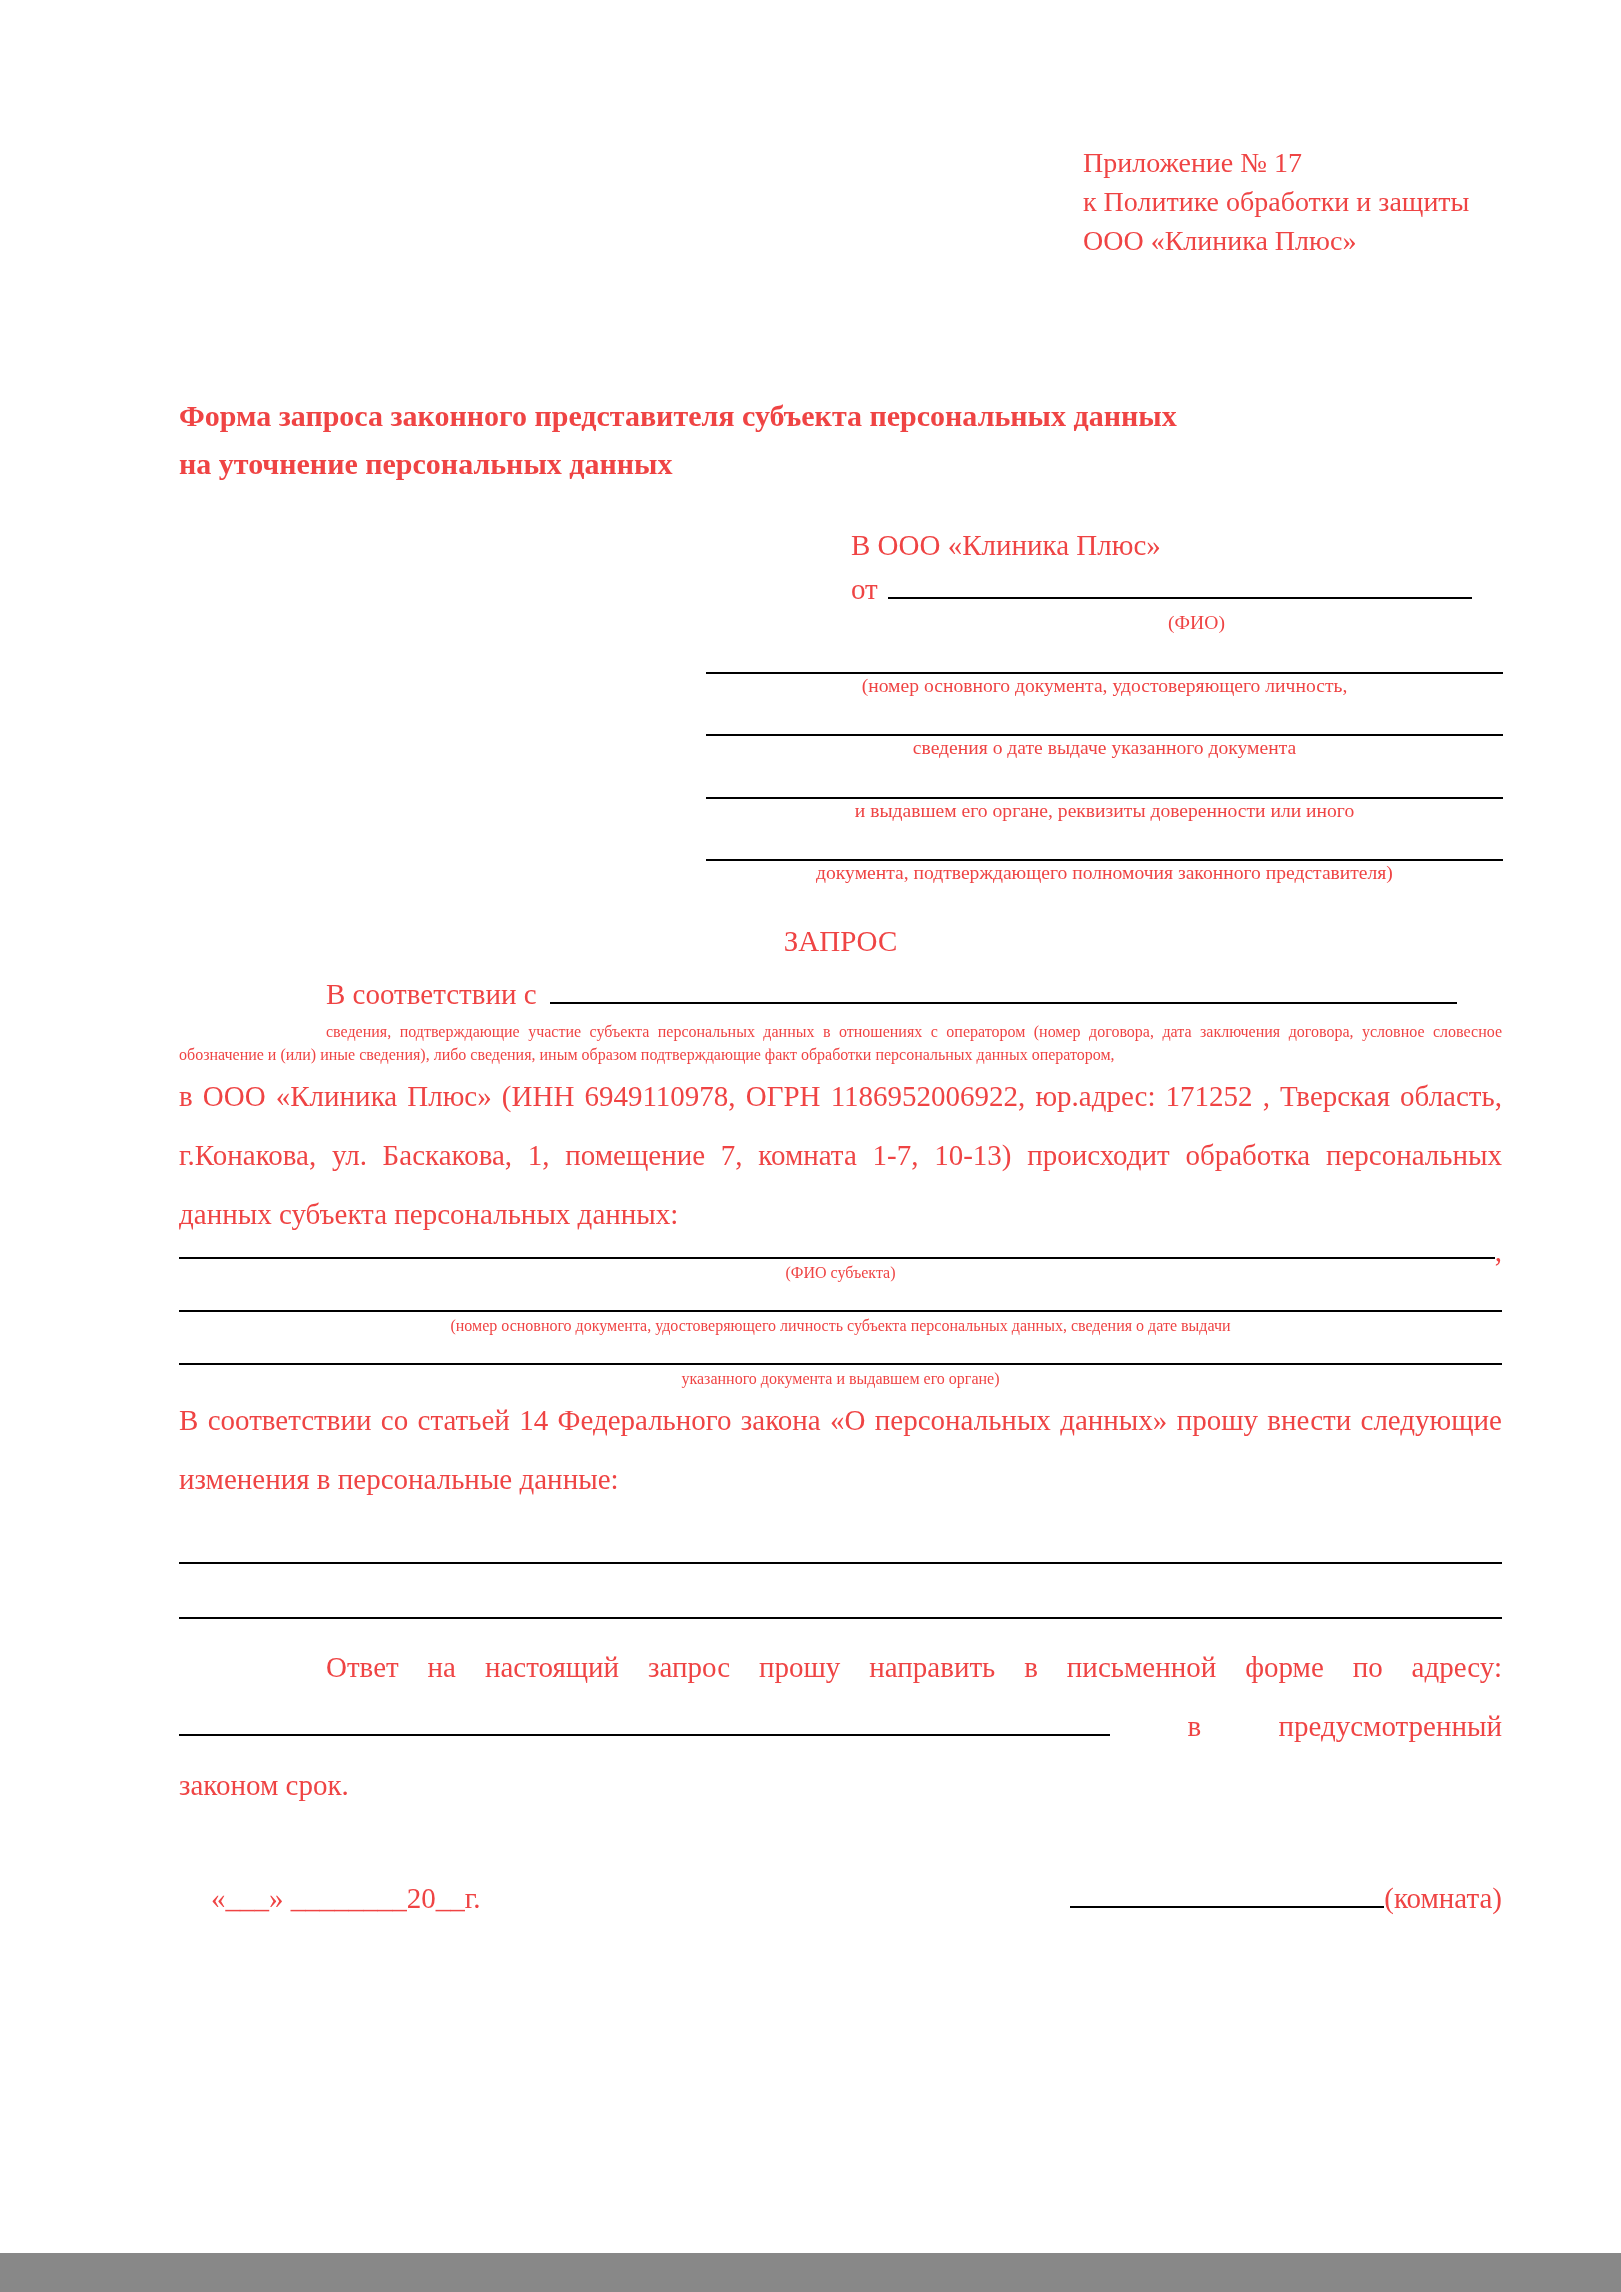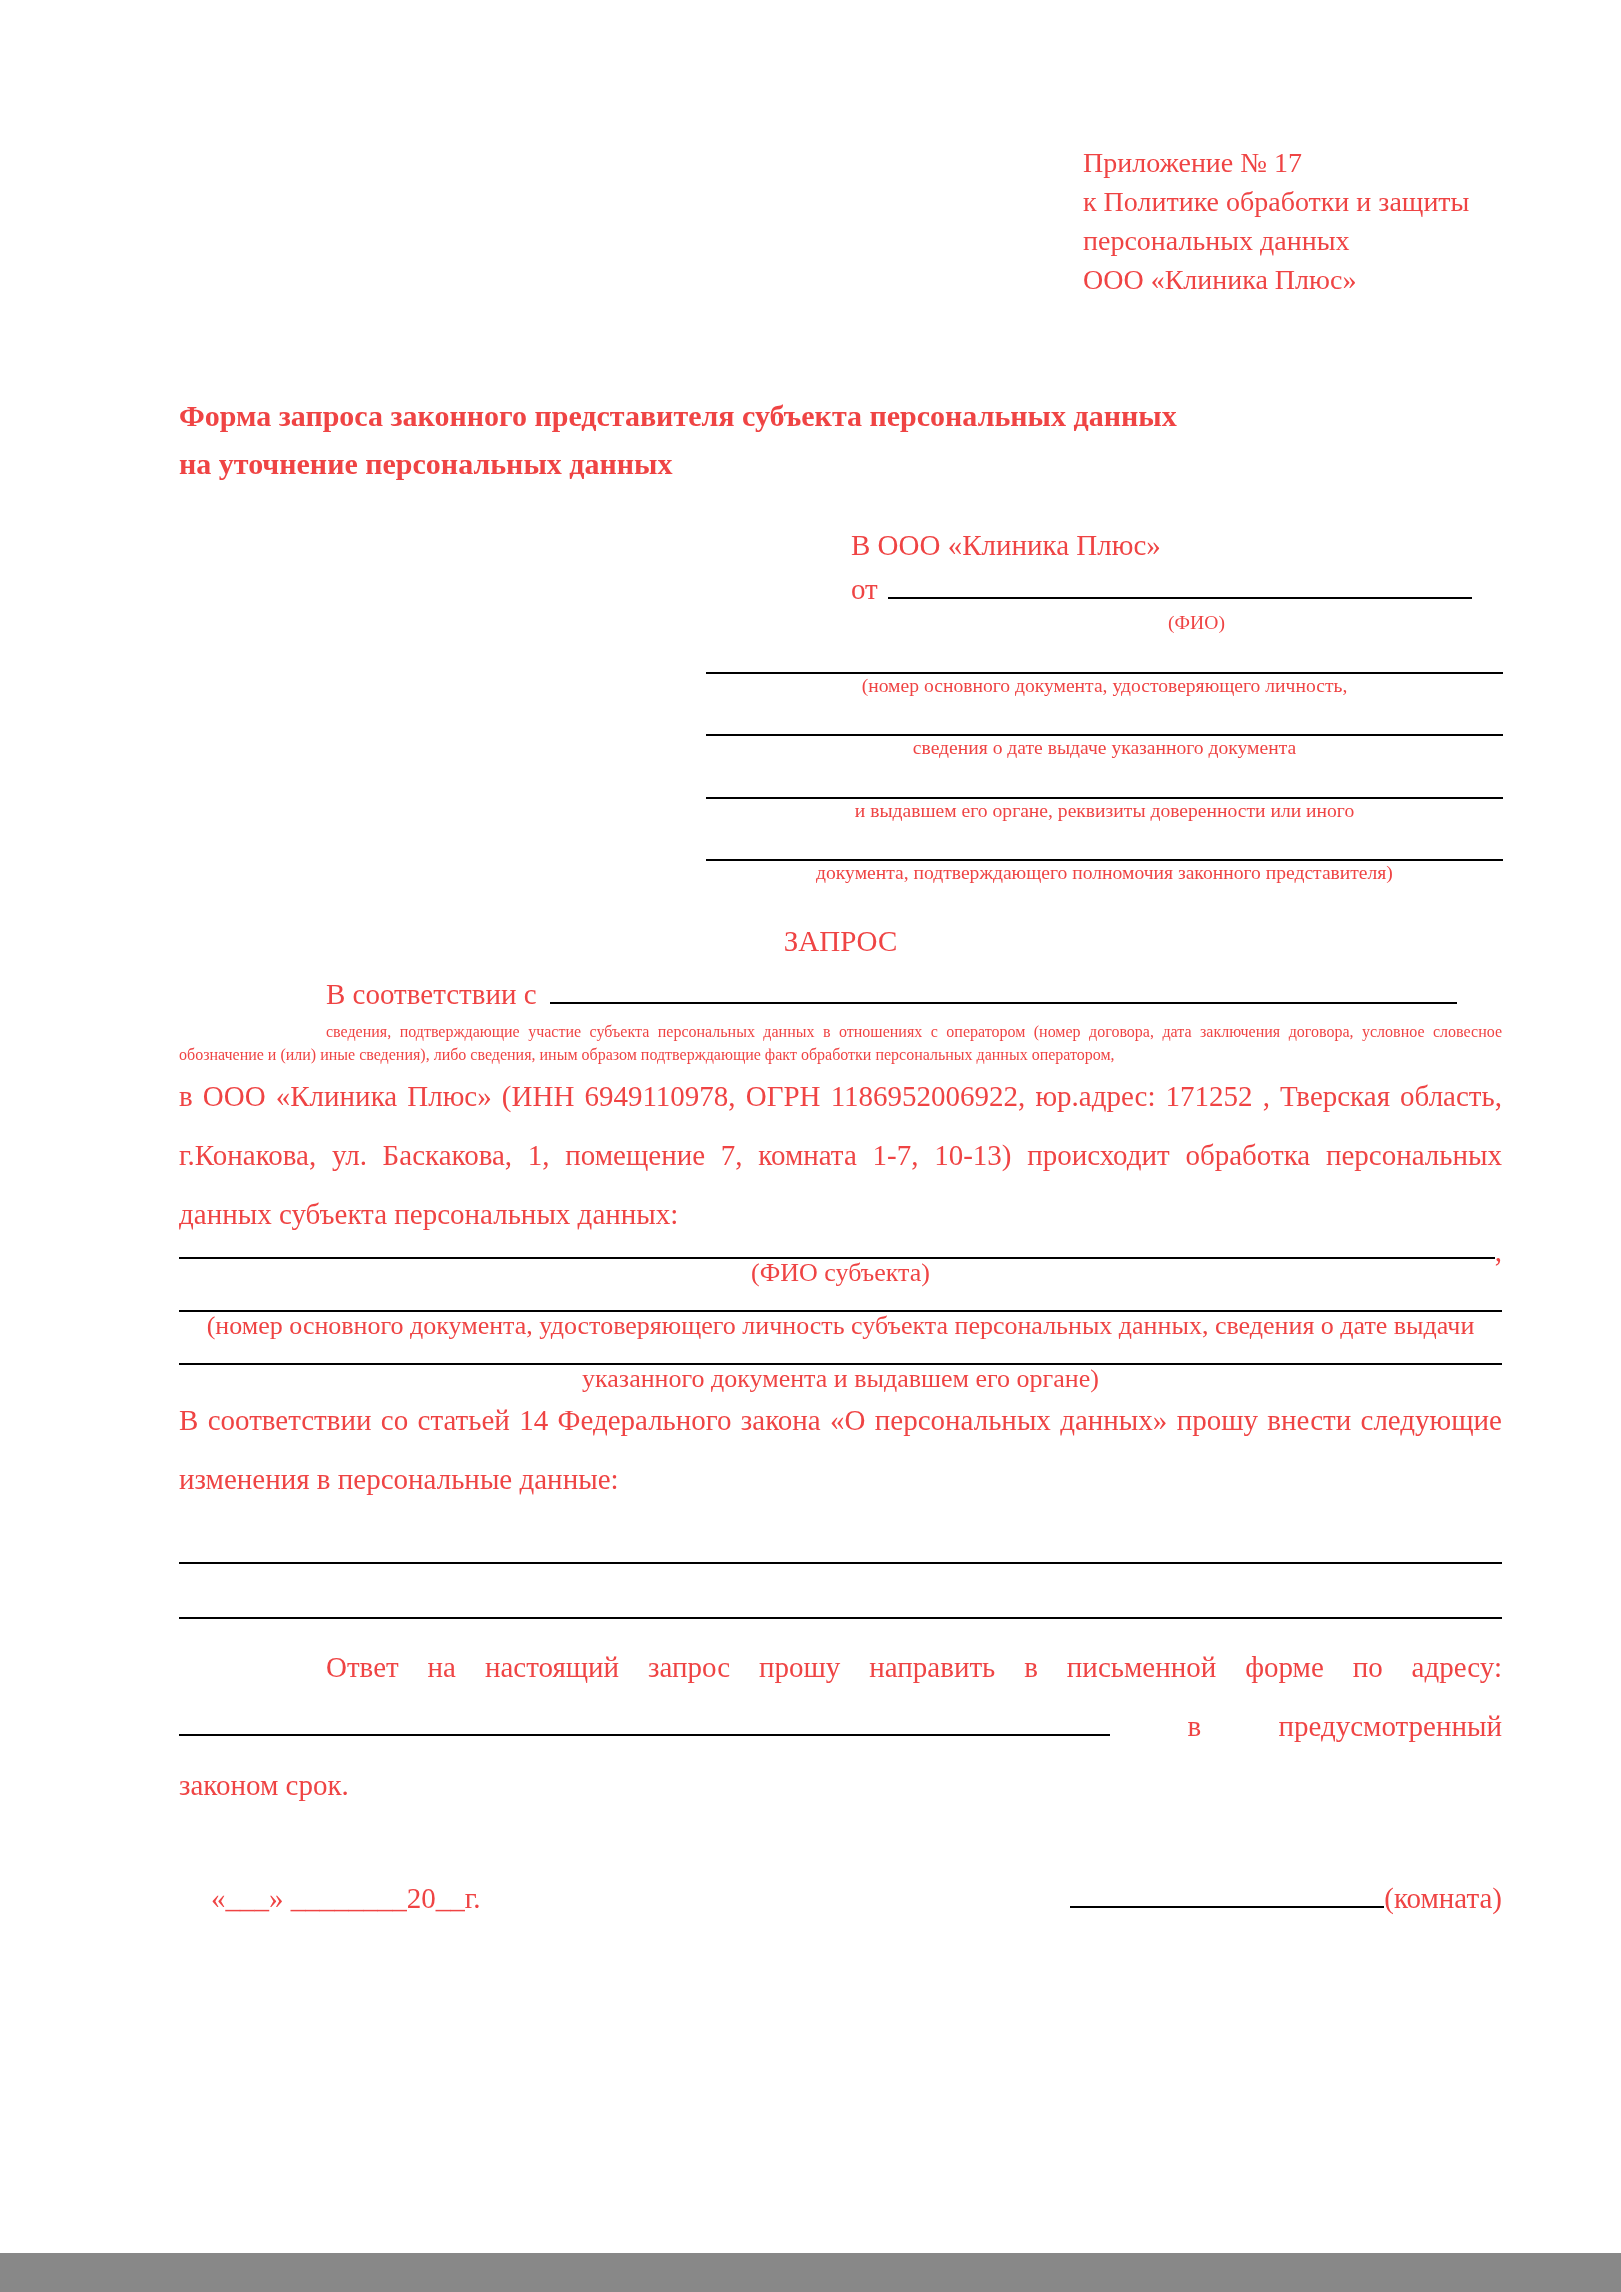--- a/index.html
+++ b/index.html
@@ -55,21 +55,21 @@
   .intro-row { margin-top:7.8px; white-space:nowrap; line-height:45px; }
   .intro-text { padding-left:147px;margin-top:24px; }
   .intro-row .fill { width:907px; margin-left:13.7px; }
   .footnote {
     font-size:16px; line-height:23.5px;
     text-align:justify; text-indent:147px; margin-top:2.9px;
   }
   .para { line-height:59px; text-align:justify; }
   .fill-comma-row { display:flex; align-items:flex-end; height:15.7px; line-height:15.7px; }
   .fill-comma-row .fill { flex:1; }
-  .cap { font-size:26px; line-height:23.5px; text-align:center; margin-top:2px; }
+  .cap { font-size:16px; line-height:23.5px; text-align:center; margin-top:2px; }
   .subject-fill { height:25.5px; border-bottom:2.9px solid #000; }
   .blank-line { height:53px; border-bottom:2.9px solid #000; }
   .answer-first {
     line-height:59px; text-align:justify; text-align-last:justify;
     text-indent:147px; margin-top:19.6px;
   }
   .answer-second {
     line-height:59px; text-align:justify; text-align-last:justify;
     white-space:nowrap;
   }
@@ -82,21 +82,20 @@
   .sig-right .fill { width:314px; }
 </style>
 </head>
 <body>
 
 <div class="page">
 
   <div class="header-block">
     <div>Приложение № 17</div>
     <div>к Политике обработки и защиты</div>
-    <div>персональных данных</div>
     <div>ООО «Клиника Плюс»</div>
   </div>
 
   <div class="doc-title">
     <div>Форма запроса законного представителя субъекта персональных данных</div>
     <div>на уточнение персональных данных</div>
   </div>
 
   <div class="addressee">
     <div class="addr-to">В ООО «Клиника Плюс»</div>

